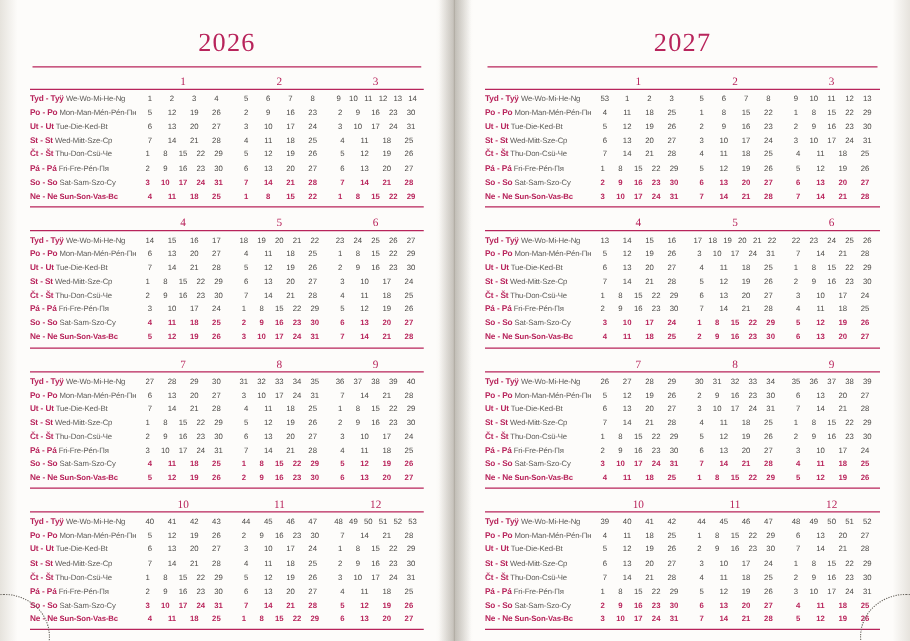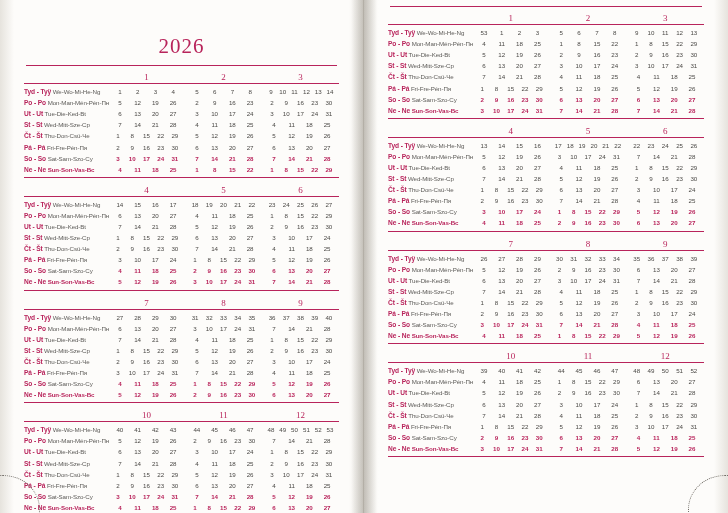--- a/index.html
+++ b/index.html
@@ -36,21 +36,21 @@
     background:linear-gradient(to right,rgba(120,112,100,0.00),rgba(90,84,74,0.30),rgba(120,112,100,0.00));
     pointer-events:none;
     z-index:5;
   }
   .year{
     text-align:center;
     color:#b8245b;
     font-size:21px;
     letter-spacing:1px;
     margin:0;
-    padding-top:34px;
+    padding-top:22px;
     font-family:"Liberation Serif", serif;
     font-weight:400;
   }
   .year-rule{
     height:1px;background:#b8245b;
     margin:6px 26px 0 26px;
   }
   .grid{
     padding:6px 24px 0 24px;
   }
@@ -882,20 +882,21 @@
                 <span class="dnum">20</span>
                 <span class="dnum">27</span>
               </div>
             </div>
           </div>
         </div>
       </div>
     <div class="curl-left"></div>
   </div>
   <div class="page right">
+    <div class="year">2027</div>
     <div class="year-rule"></div>
     <div class="grid">
         <div class="qrow">
           <div class="mheads">
             <div class="lbl"></div>
             <div class="mh">1</div>
             <div class="mh">2</div>
             <div class="mh">3</div>
           </div>
           <div class="qtable">

